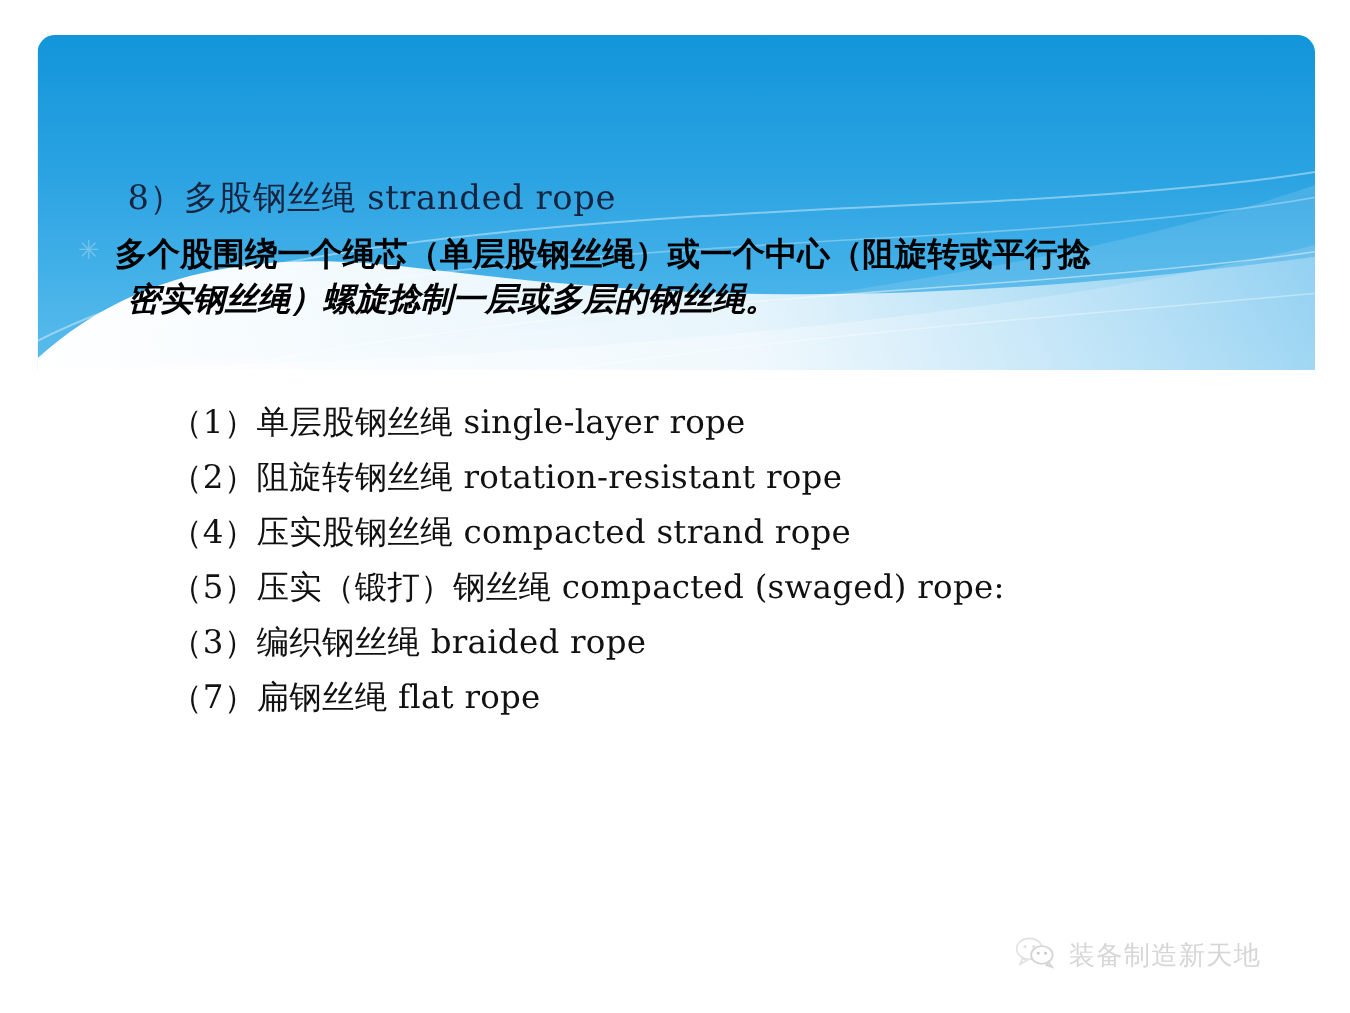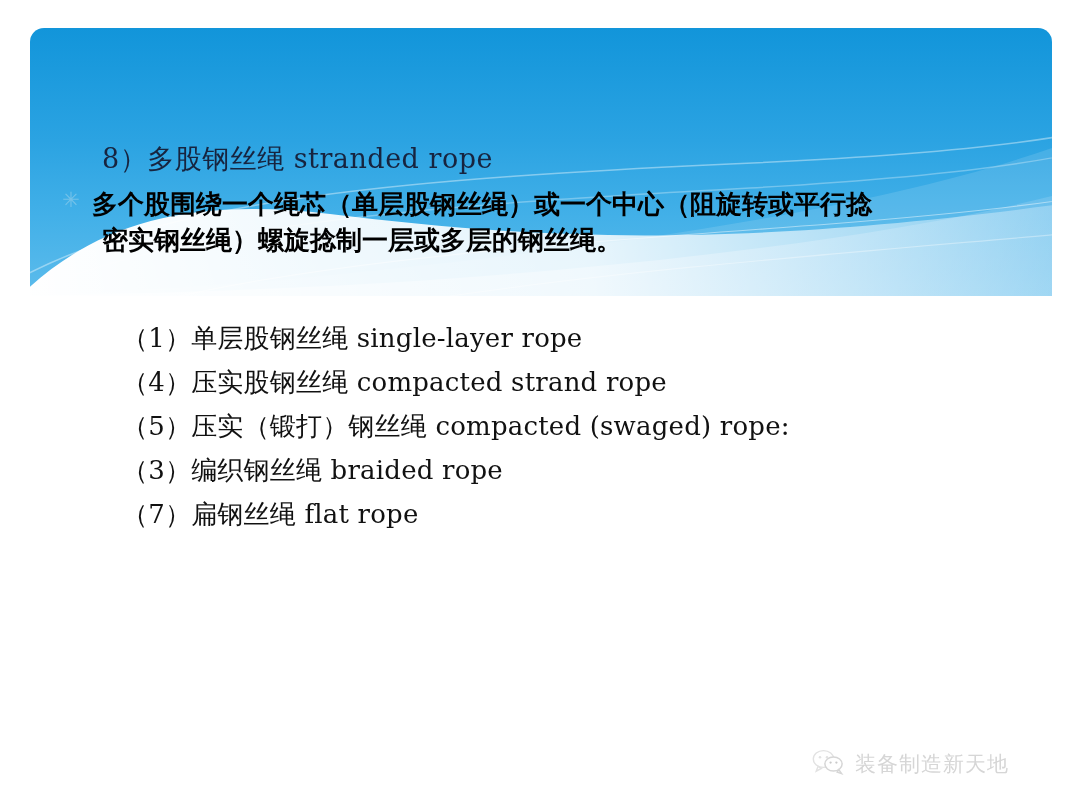--- a/index.html
+++ b/index.html
@@ -74,25 +74,25 @@
     left: 92px;
     top: 186px;
     width: 960px;
     font-family: "DejaVu Serif", "Liberation Serif", serif;
     font-weight: bold;
     font-size: 26px;
     line-height: 36px;
     color: #000000;
     letter-spacing: 0px;
   }
-  .para .l2 { display: block; padding-left: 10px; }
+  .para .l2 { display: block; padding-left: 10px; font-style: italic; }
 
   .list {
     position: absolute;
-    left: 122px;
+    left: 136px;
     top: 316px;
     width: 900px;
   }
   .list-item {
     font-family: "DejaVu Serif", "Liberation Serif", serif;
     font-size: 26px;
     line-height: 44px;
     color: #111111;
     white-space: pre;
     letter-spacing: .2px;
@@ -175,20 +175,21 @@
 
   <div class="heading">8）多股钢丝绳 stranded rope</div>
 
   <div class="para">
     <span class="l1">多个股围绕一个绳芯（单层股钢丝绳）或一个中心（阻旋转或平行捻</span>
     <span class="l2">密实钢丝绳）螺旋捻制一层或多层的钢丝绳。</span>
   </div>
 
   <div class="list">
     <div class="list-item">（1）单层股钢丝绳 single-layer rope</div>
+    <div class="list-item">（2）阻旋转钢丝绳 rotation-resistant rope</div>
     <div class="list-item">（4）压实股钢丝绳 compacted strand rope</div>
     <div class="list-item">（5）压实（锻打）钢丝绳 compacted (swaged) rope:</div>
     <div class="list-item">（3）编织钢丝绳 braided rope</div>
     <div class="list-item">（7）扁钢丝绳 flat rope</div>
   </div>
 
   <div class="watermark">
     <svg class="wc-icon" viewBox="0 0 34 28">
 
       <ellipse cx="11.5" cy="11" rx="10.2" ry="8.4" fill="none" stroke="#e2e2e2" stroke-width="1.4"></ellipse>

